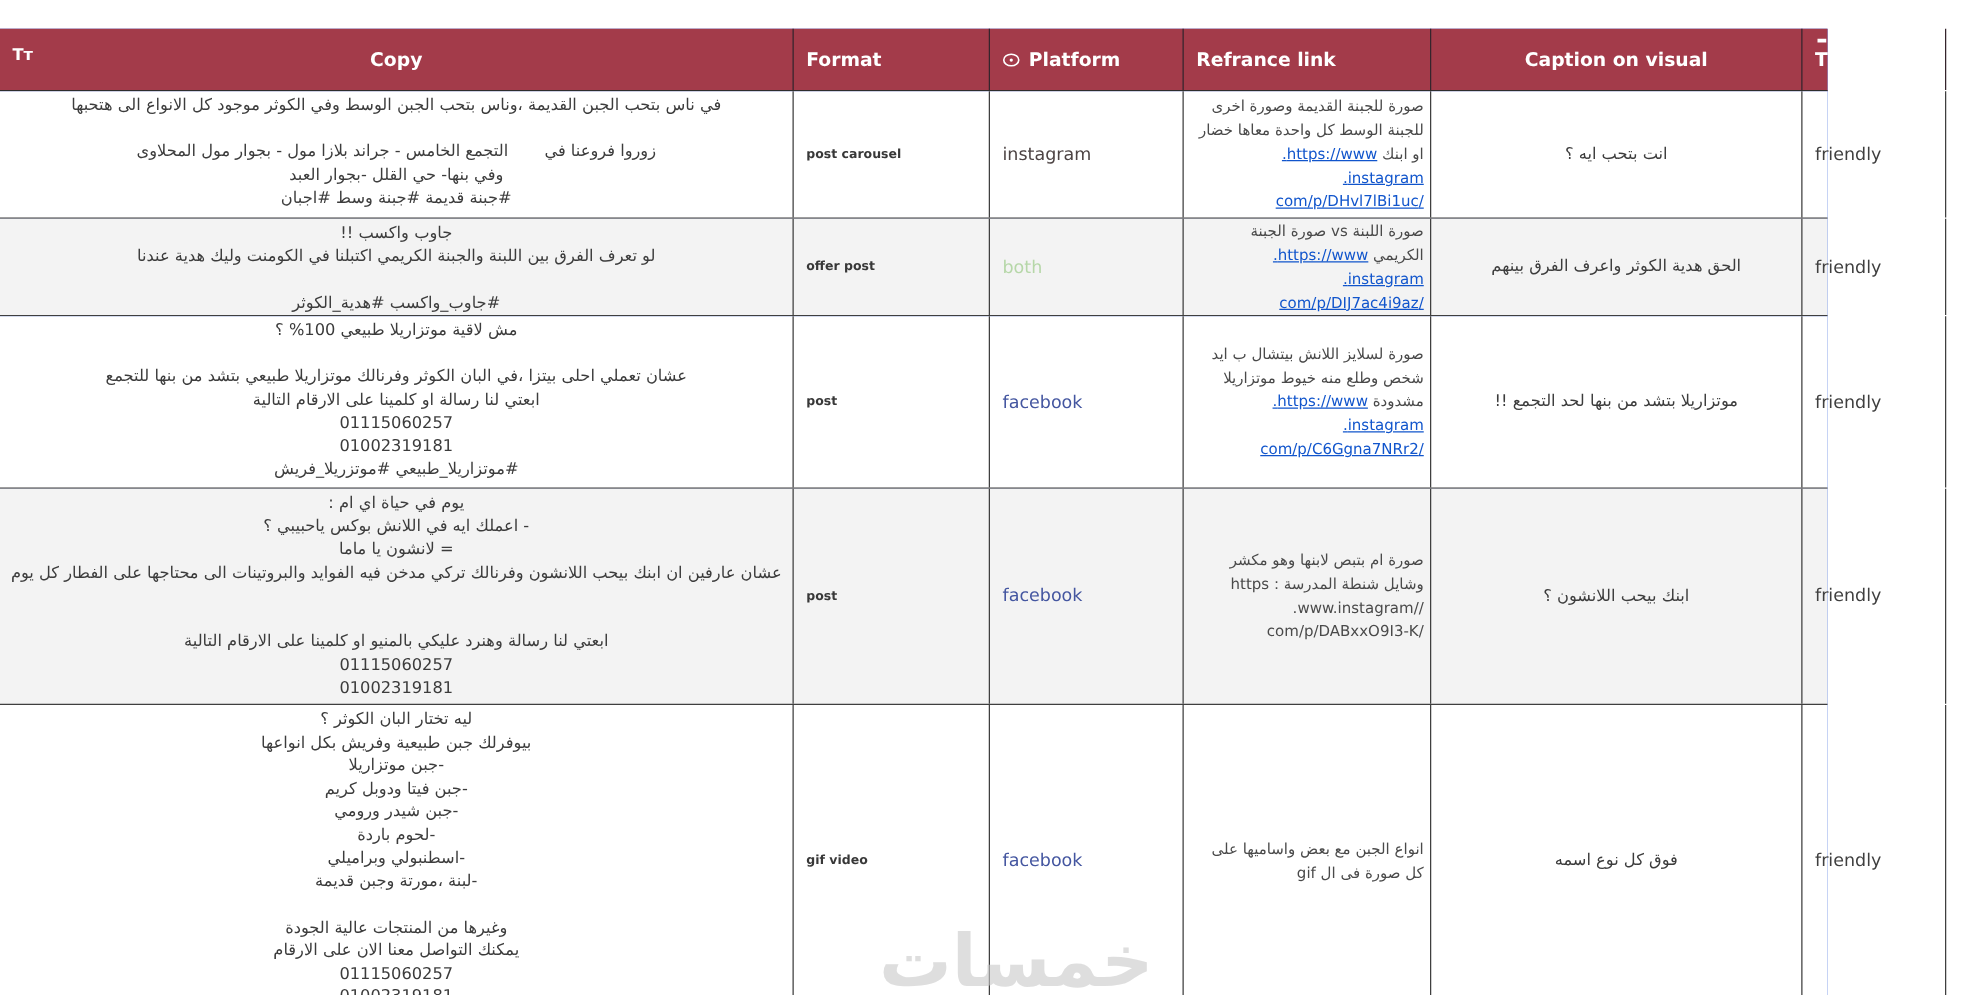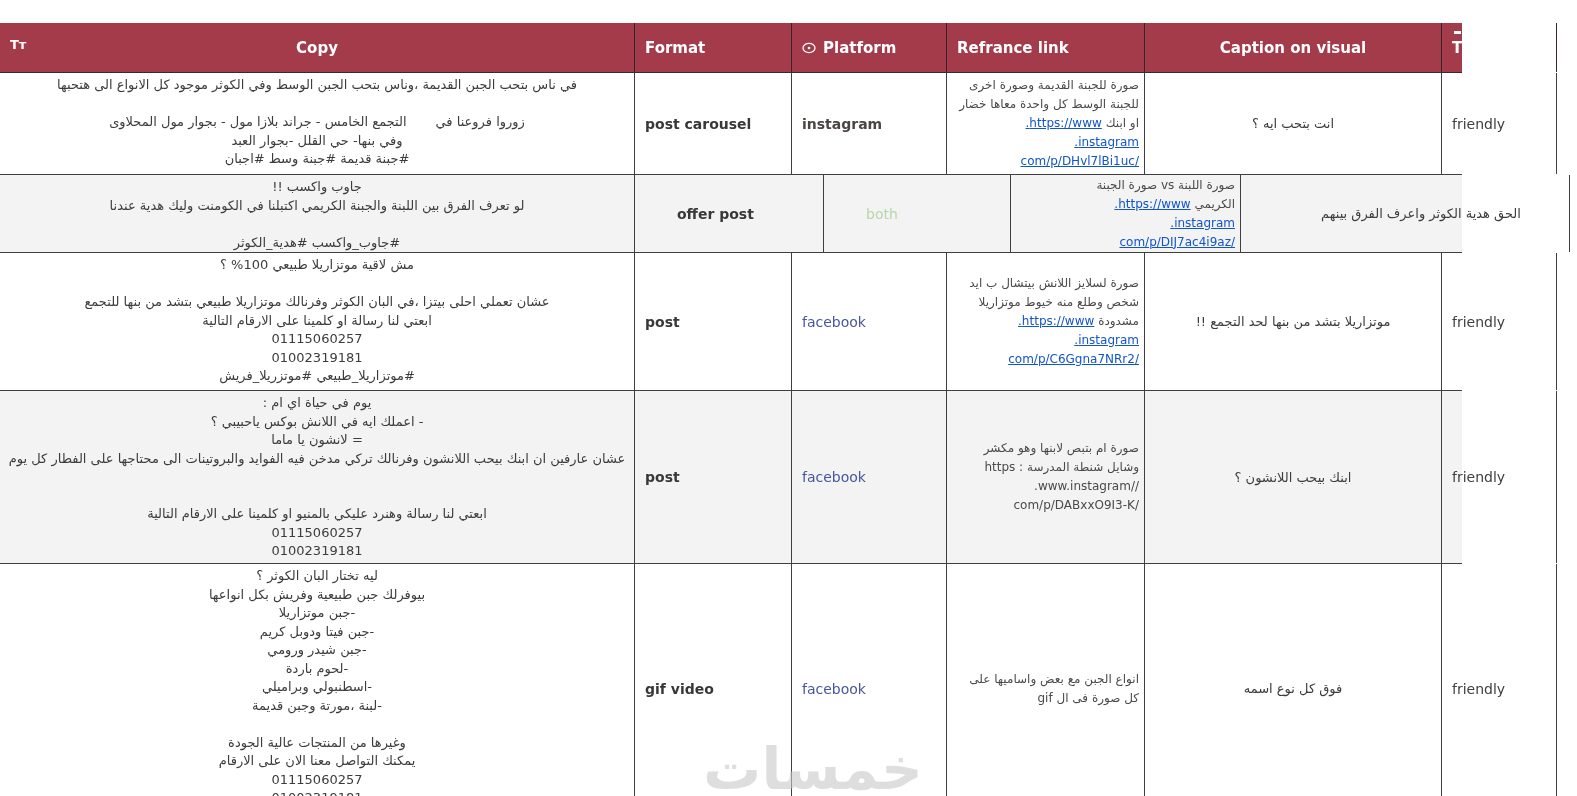--- a/index.html
+++ b/index.html
@@ -17,32 +17,32 @@
   .hcell:last-child{border-right:none;}
   .fmt-icon{position:absolute;left:10px;top:14px;font-size:13px;font-weight:bold;color:#fff;}
   .eye{margin-right:7px;display:inline-flex;align-items:center;}
   .corner-dash{position:absolute;top:8px;right:1px;width:7px;height:3px;background:#fff;}
 
   
   .row{display:grid;grid-template-columns:var(--cols);border-bottom:1px solid #3f3f3f;
     box-sizing:border-box;background:#fff;}
   .row.alt{background:#f3f3f3;}
   #rows .row:nth-child(1){height:102px;}
-  #rows .row:nth-child(2){height:78px;gap:32px;}
+  #rows .row:nth-child(2){height:78px;}
   #rows .row:nth-child(3){height:138px;}
   #rows .row:nth-child(4){height:173px;}
   #rows .row:nth-child(5){height:250px;}
   .cell{border-right:1px solid #3f3f3f;box-sizing:border-box;overflow:hidden;}
   .cell:last-child{border-right:none;}
 
   .c-copy{direction:rtl;text-align:center;padding:3px 6px 0 6px;font-weight:normal;
     font-size:13px;line-height:18.5px;color:#3c3c3c;}
   .copy-line{min-height:18.5px;}
   .c-fmt{display:flex;align-items:center;padding-left:10px;font-weight:bold;
-    font-size:14px;color:#383838;}
+    font-size:10px;color:#383838;}
   .c-plat{display:flex;align-items:center;padding-left:10px;font-size:14px;}
   .c-ref{direction:rtl;display:flex;flex-direction:column;justify-content:center;
     text-align:right;font-size:12px;line-height:19px;color:#4a4a4a;padding:0 5px;}
   .ref-line{min-height:19px;}
   .ref-center{text-align:right;}
   .link{color:#1155cc;text-decoration:underline;cursor:pointer;}
   .c-cap{direction:rtl;display:flex;align-items:center;justify-content:center;
     font-weight:normal;font-size:13px;color:#3c3c3c;padding:0 8px;}
   .c-tov{display:flex;align-items:center;padding-left:10px;font-size:14px;color:#3f3f3f;}
 
@@ -88,21 +88,21 @@
       <div class="row">
         <div class="cell c-copy">
           <div class="copy-line">في ناس بتحب الجبن القديمة ،وناس بتحب الجبن الوسط وفي الكوثر موجود كل الانواع الى هتحبها</div>
           <div class="copy-line">&nbsp;</div>
           <div class="copy-line">زوروا فروعنا في &nbsp;&nbsp;&nbsp;&nbsp;&nbsp; التجمع الخامس - جراند بلازا مول - بجوار مول المحلاوى</div>
           <div class="copy-line">وفي بنها- حي القلل -بجوار العبد</div>
           <div class="copy-line">#جبنة قديمة #جبنة وسط #اجبان</div>
         </div>
         <div class="cell c-fmt">post carousel</div>
         <div class="cell c-plat">
-          <span style="color: rgb(77, 68, 68); font-weight: bold;">instagram</span>
+          <span style="color: rgb(77, 68, 68);">instagram</span>
         </div>
         <div class="cell c-ref">
           <div class="ref-line">صورة للجبنة القديمة وصورة اخرى</div>
           <div class="ref-line">للجبنة الوسط كل واحدة معاها خضار</div>
           <div class="ref-line"><span>او ابنك </span><span class="link">https://www.</span></div>
           <div class="ref-line ref-center"><span class="link">instagram.</span></div>
           <div class="ref-line ref-center"><span class="link">/com/p/DHvl7lBi1uc</span></div>
         </div>
         <div class="cell c-cap">انت بتحب ايه ؟</div>
         <div class="cell c-tov">friendly</div>

